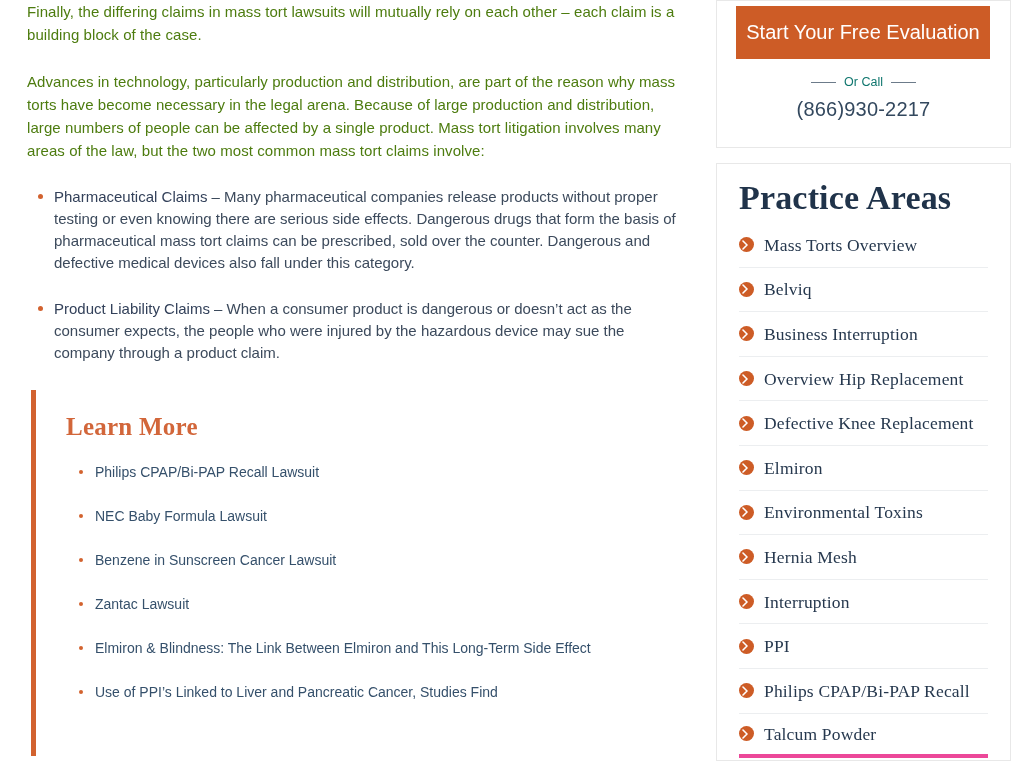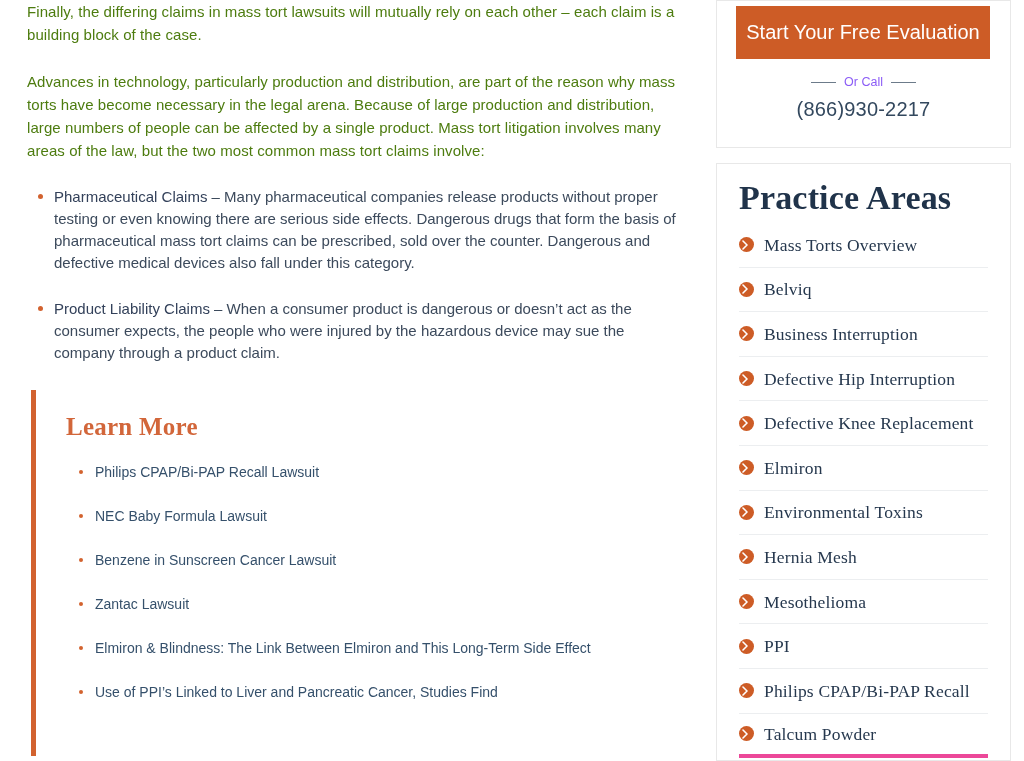--- a/index.html
+++ b/index.html
@@ -142,21 +142,21 @@
     font-size: 20px;
     border: 0;
     cursor: pointer;
     font-family: "Liberation Sans", sans-serif;
     padding: 0;
   }
   .or-call {
     margin-top: 16px;
     text-align: center;
     font-size: 12.5px;
-    color: #8b5cf6;
+    color: #0f766e;
     display: flex;
     align-items: center;
     justify-content: center;
     gap: 8px;
   }
   .or-call .rule {
     display: inline-block;
     width: 25px;
     height: 1px;
     background: #6c7b8a;
@@ -290,21 +290,21 @@
             </span>
           <span class="pa-label">Business Interruption</span>
         </li>
 
         <li class="pa-item">
           <span class="chev">
               <svg width="9" height="10" viewBox="0 0 9 10">
                 <path d="M1 1 L5 5 L1 9" stroke="#ffffff" stroke-width="1.6" fill="none" stroke-linecap="round" stroke-linejoin="round"></path>
               </svg>
             </span>
-          <span class="pa-label">Defective Hip Interruption</span>
+          <span class="pa-label">Overview Hip Replacement</span>
         </li>
 
         <li class="pa-item">
           <span class="chev">
               <svg width="9" height="10" viewBox="0 0 9 10">
                 <path d="M1 1 L5 5 L1 9" stroke="#ffffff" stroke-width="1.6" fill="none" stroke-linecap="round" stroke-linejoin="round"></path>
               </svg>
             </span>
           <span class="pa-label">Defective Knee Replacement</span>
         </li>
@@ -335,21 +335,21 @@
             </span>
           <span class="pa-label">Hernia Mesh</span>
         </li>
 
         <li class="pa-item">
           <span class="chev">
               <svg width="9" height="10" viewBox="0 0 9 10">
                 <path d="M1 1 L5 5 L1 9" stroke="#ffffff" stroke-width="1.6" fill="none" stroke-linecap="round" stroke-linejoin="round"></path>
               </svg>
             </span>
-          <span class="pa-label">Mesothelioma</span>
+          <span class="pa-label">Interruption</span>
         </li>
 
         <li class="pa-item">
           <span class="chev">
               <svg width="9" height="10" viewBox="0 0 9 10">
                 <path d="M1 1 L5 5 L1 9" stroke="#ffffff" stroke-width="1.6" fill="none" stroke-linecap="round" stroke-linejoin="round"></path>
               </svg>
             </span>
           <span class="pa-label">PPI</span>
         </li>

